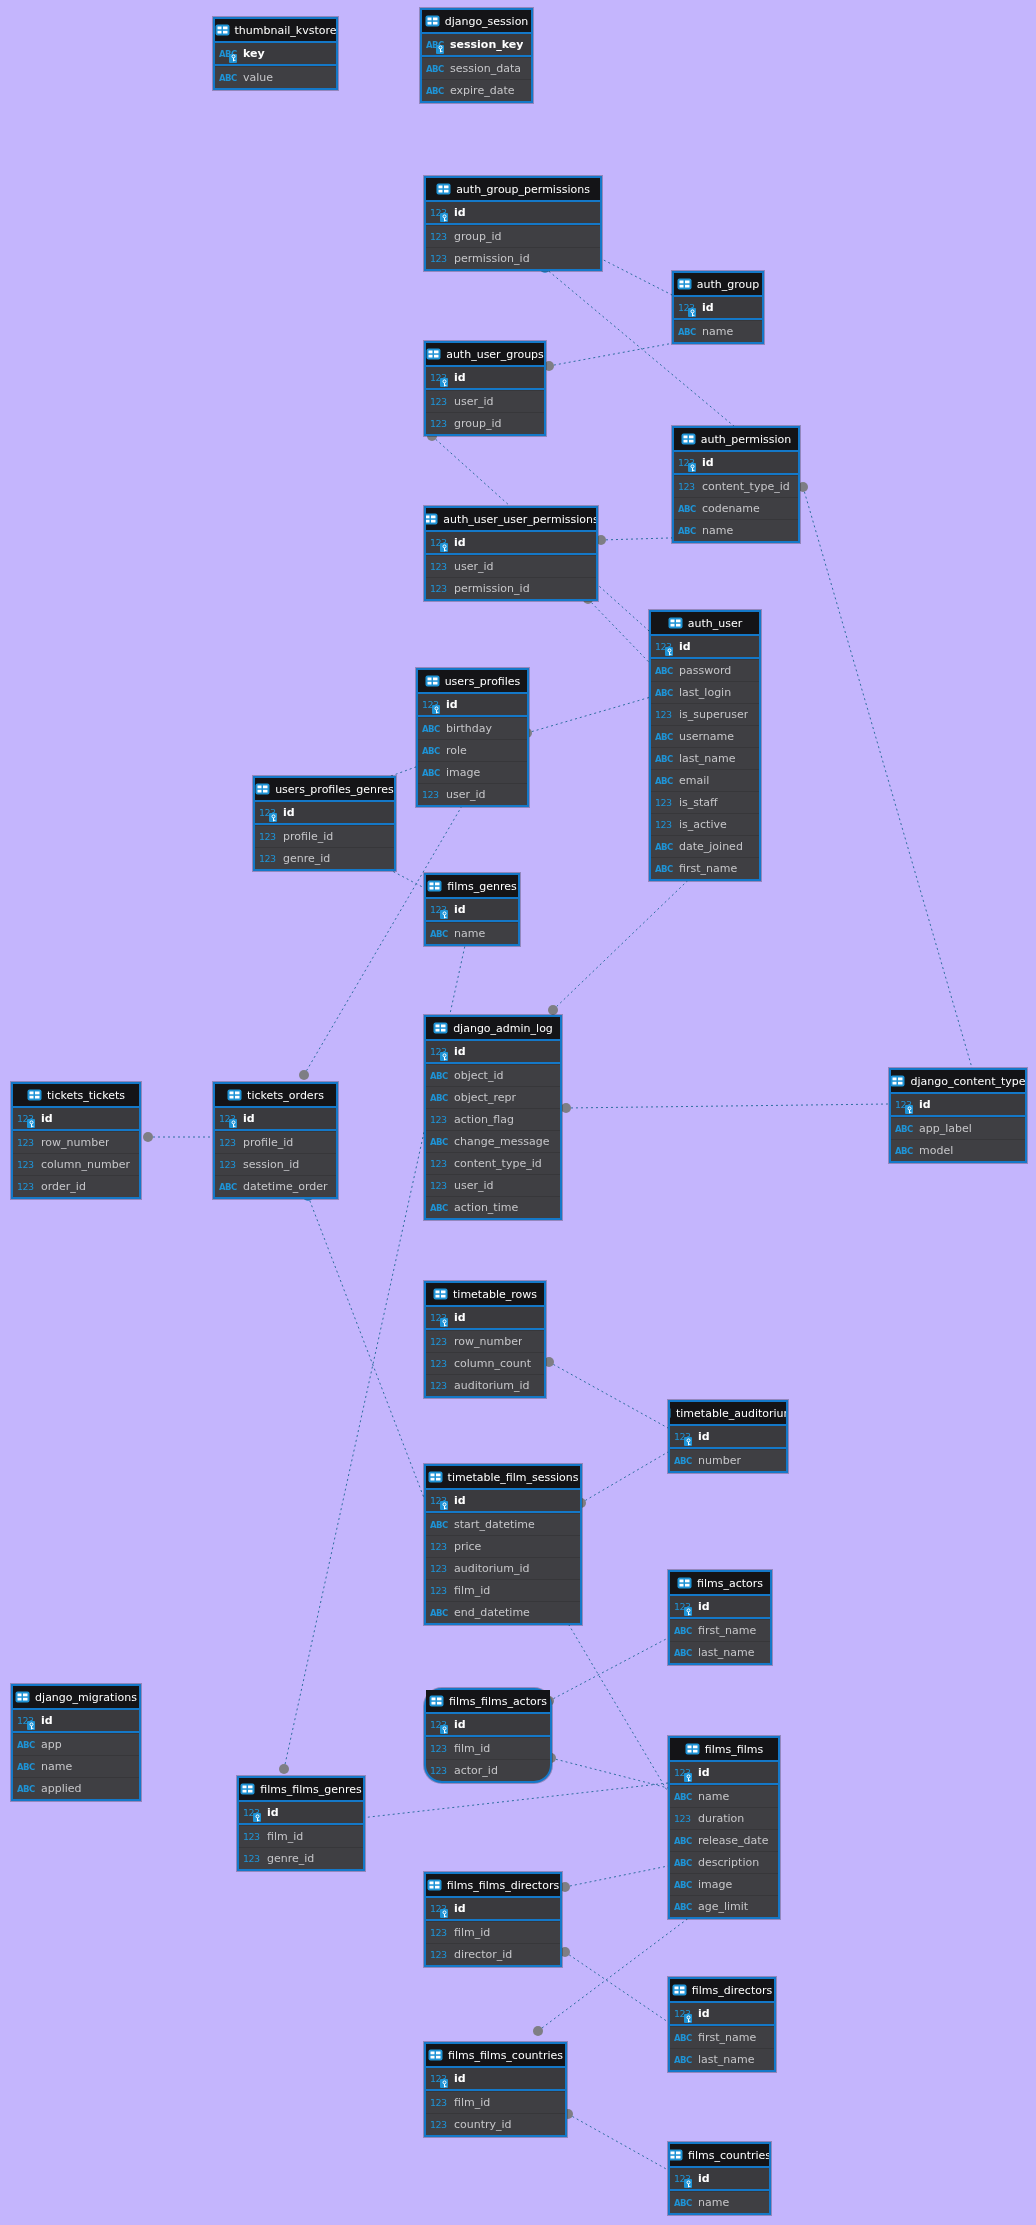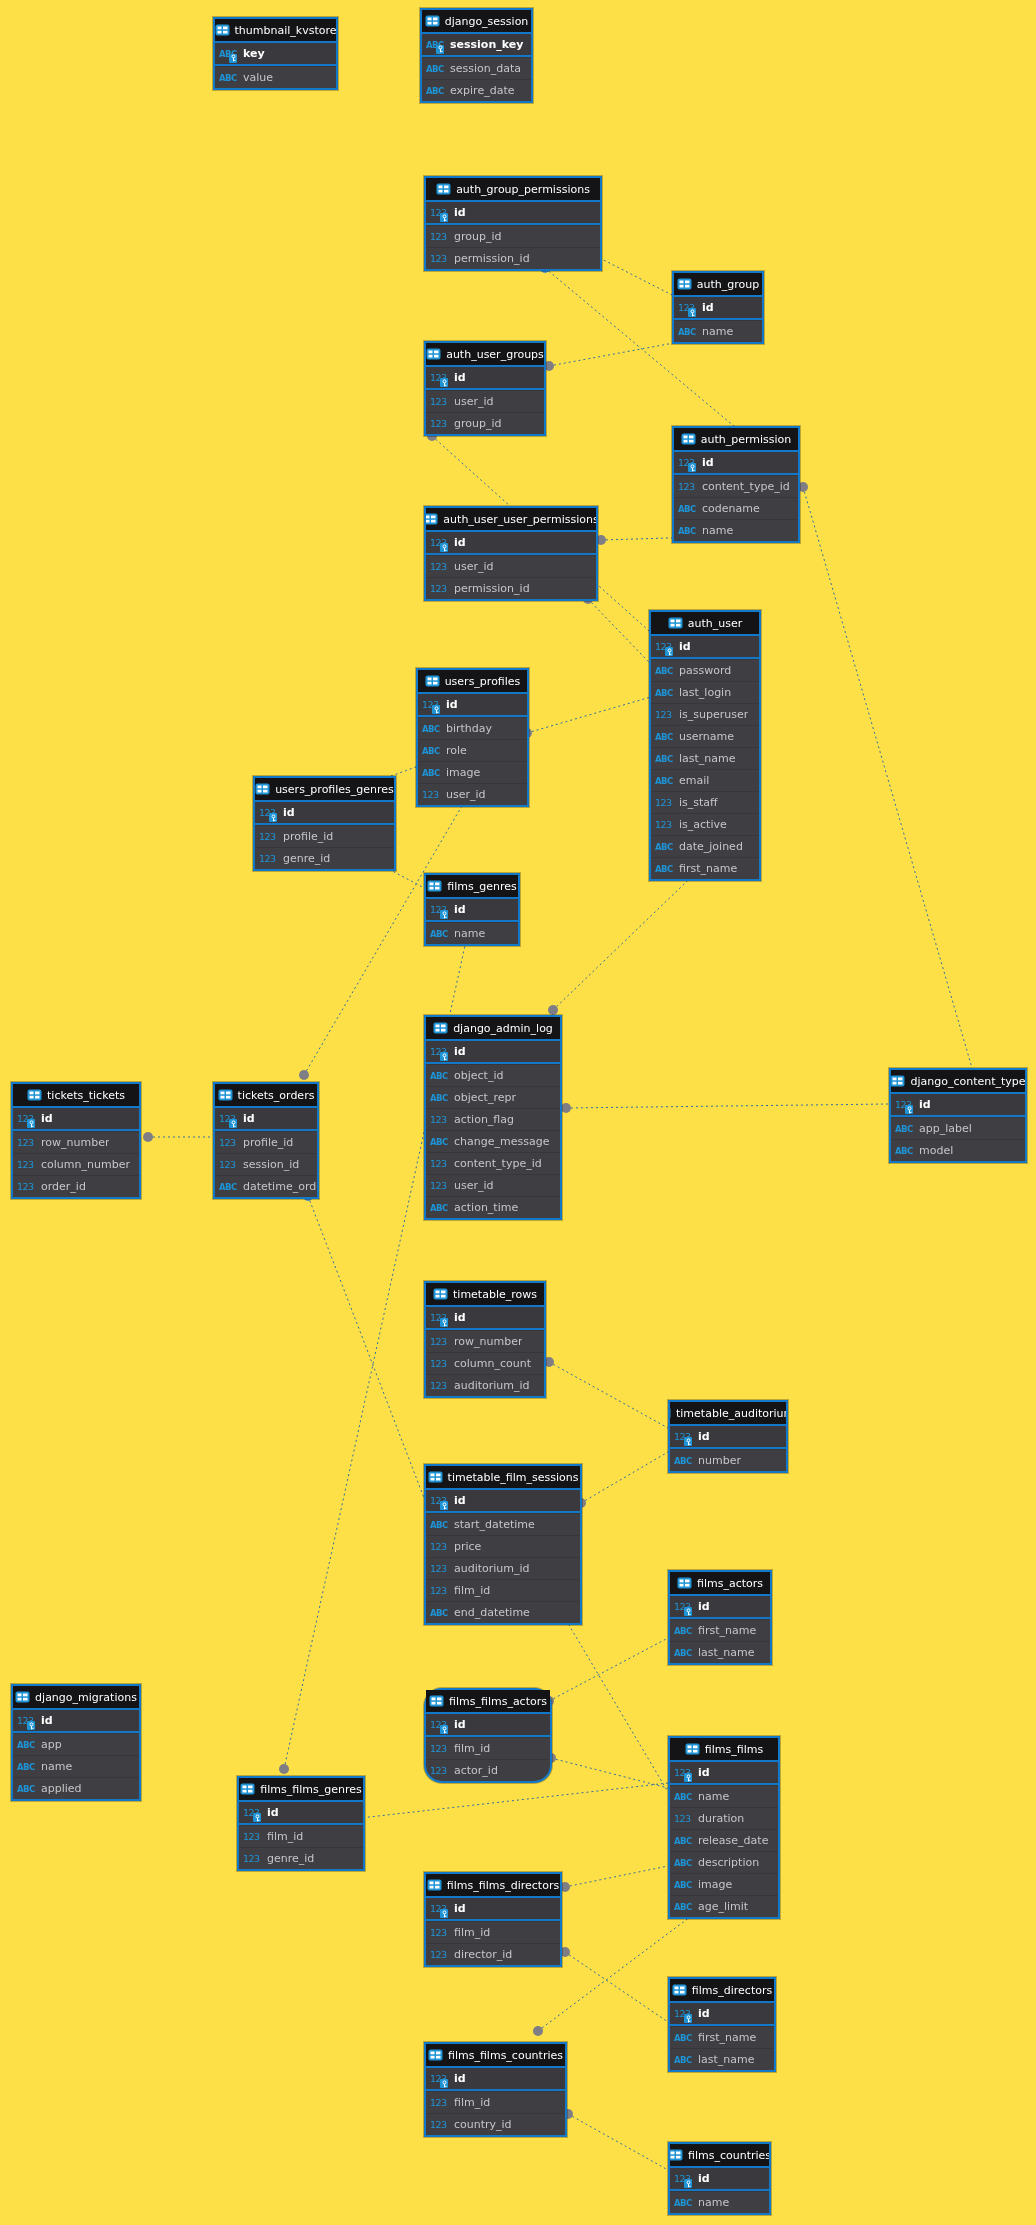--- a/index.html
+++ b/index.html
@@ -1,18 +1,18 @@
 <!DOCTYPE html>
 <html><head>
 <meta charset="utf-8">
 <style>
   html,body { margin:0; padding:0; background:#333336; }
   #canvas {
     position:relative; width:1036px; height:2225px;
-    background:#fde047; overflow:hidden;
+    background:#c4b5fd; overflow:hidden;
     font-family:"DejaVu Sans","Liberation Sans",sans-serif;
   }
   #edges { position:absolute; left:0; top:0; pointer-events:none; }
   .table {
     position:absolute;
     border:2px solid #1478c8;
     background:#3f3f43;
     box-sizing:border-box;
     box-shadow:0 0 0 1px rgba(0,0,0,0.25);
   }
@@ -643,21 +643,21 @@
         <div class="row">
           <span class="cicon num"><span>123</span></span>
           <span class="cname">column_number</span>
         </div>
         <div class="row">
           <span class="cicon num"><span>123</span></span>
           <span class="cname">order_id</span>
         </div>
       </div>
     </div>
-    <div class="table" style="left: 213px; top: 1082px; width: 106px;">
+    <div class="table" style="left: 213px; top: 1082px; width: 125px;">
       <div class="hdr">
         <span class="ticon">
           <svg width="15" height="12" viewBox="0 0 15 12">
             <rect x="0.5" y="0.5" width="14" height="11" rx="2" fill="#1e93d6"></rect>
             <rect x="2.5" y="2.5" width="4" height="2.8" fill="#fff"></rect>
             <rect x="8" y="2.5" width="4.5" height="2.8" fill="#fff"></rect>
             <rect x="2.5" y="6.8" width="4" height="2.7" fill="#fff"></rect>
             <rect x="8" y="6.8" width="4.5" height="2.7" fill="#fff"></rect>
           </svg>
         </span>

